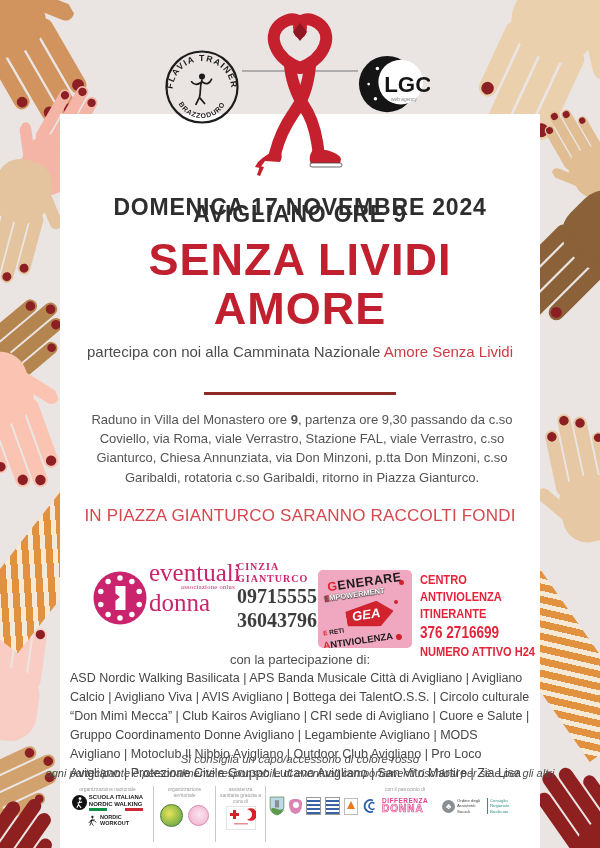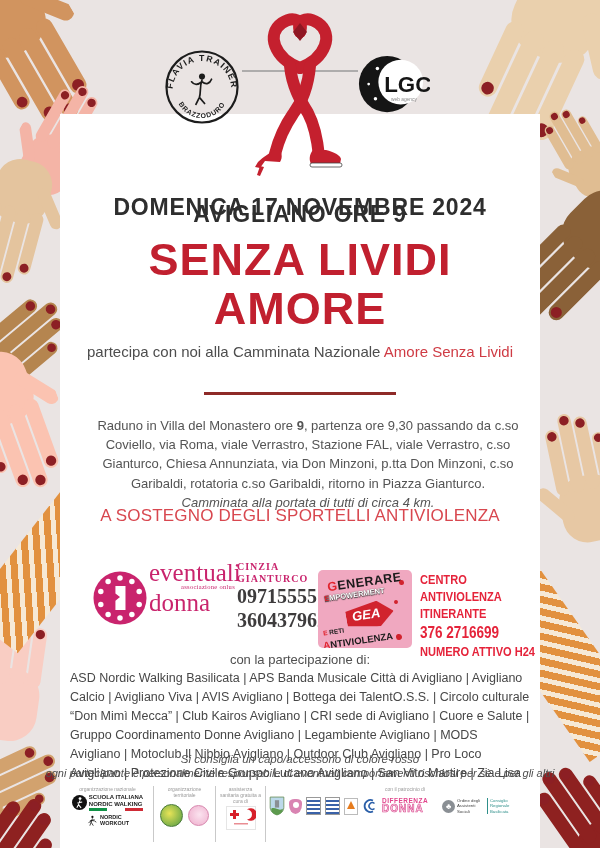--- a/index.html
+++ b/index.html
@@ -220,27 +220,26 @@
   <div>AMORE</div>
 </div>
 
 <div class="layer subtitle">
   <div>
     <span>partecipa con noi alla Camminata Nazionale </span><span class="hl">Amore Senza Lividi</span>
   </div>
 </div>
 <div class="layer divider"></div>
 
-<p class="layer route" style="margin:8px">
+<p class="layer route" style="margin:2px">
   <span>Raduno in Villa del Monastero ore </span><b>9</b><span>, partenza ore 9,30 passando da c.so Coviello, via Roma, viale Verrastro, Stazione FAL, viale Verrastro, c.so Gianturco, Chiesa Annunziata, via Don Minzoni, p.tta Don Minzoni, c.so Garibaldi, rotatoria c.so Garibaldi, ritorno in Piazza Gianturco.</span>
-  <span class="it">Camminata alla portata di tutti di circa 4 km.</span>
 </p>
 
 <div class="layer fundraising">
-  <div>A SOSTEGNO DEGLI SPORTELLI ANTIVIOLENZA</div>
+  <div>IN PIAZZA GIANTURCO SARANNO RACCOLTI FONDI</div>
 </div>
 
 <svg class="layer" style="left:88px;top:566px;width:64px;height:64px" viewBox="0 0 70 70">
   <circle cx="35" cy="35" r="29" fill="#c9246d"></circle>
   <g fill="#fff">
     <circle cx="35" cy="13" r="3"></circle>
       <circle cx="48" cy="17" r="3"></circle>
     <circle cx="56" cy="28" r="3"></circle>
       <circle cx="56" cy="42" r="3"></circle>
     <circle cx="48" cy="53" r="3"></circle>

